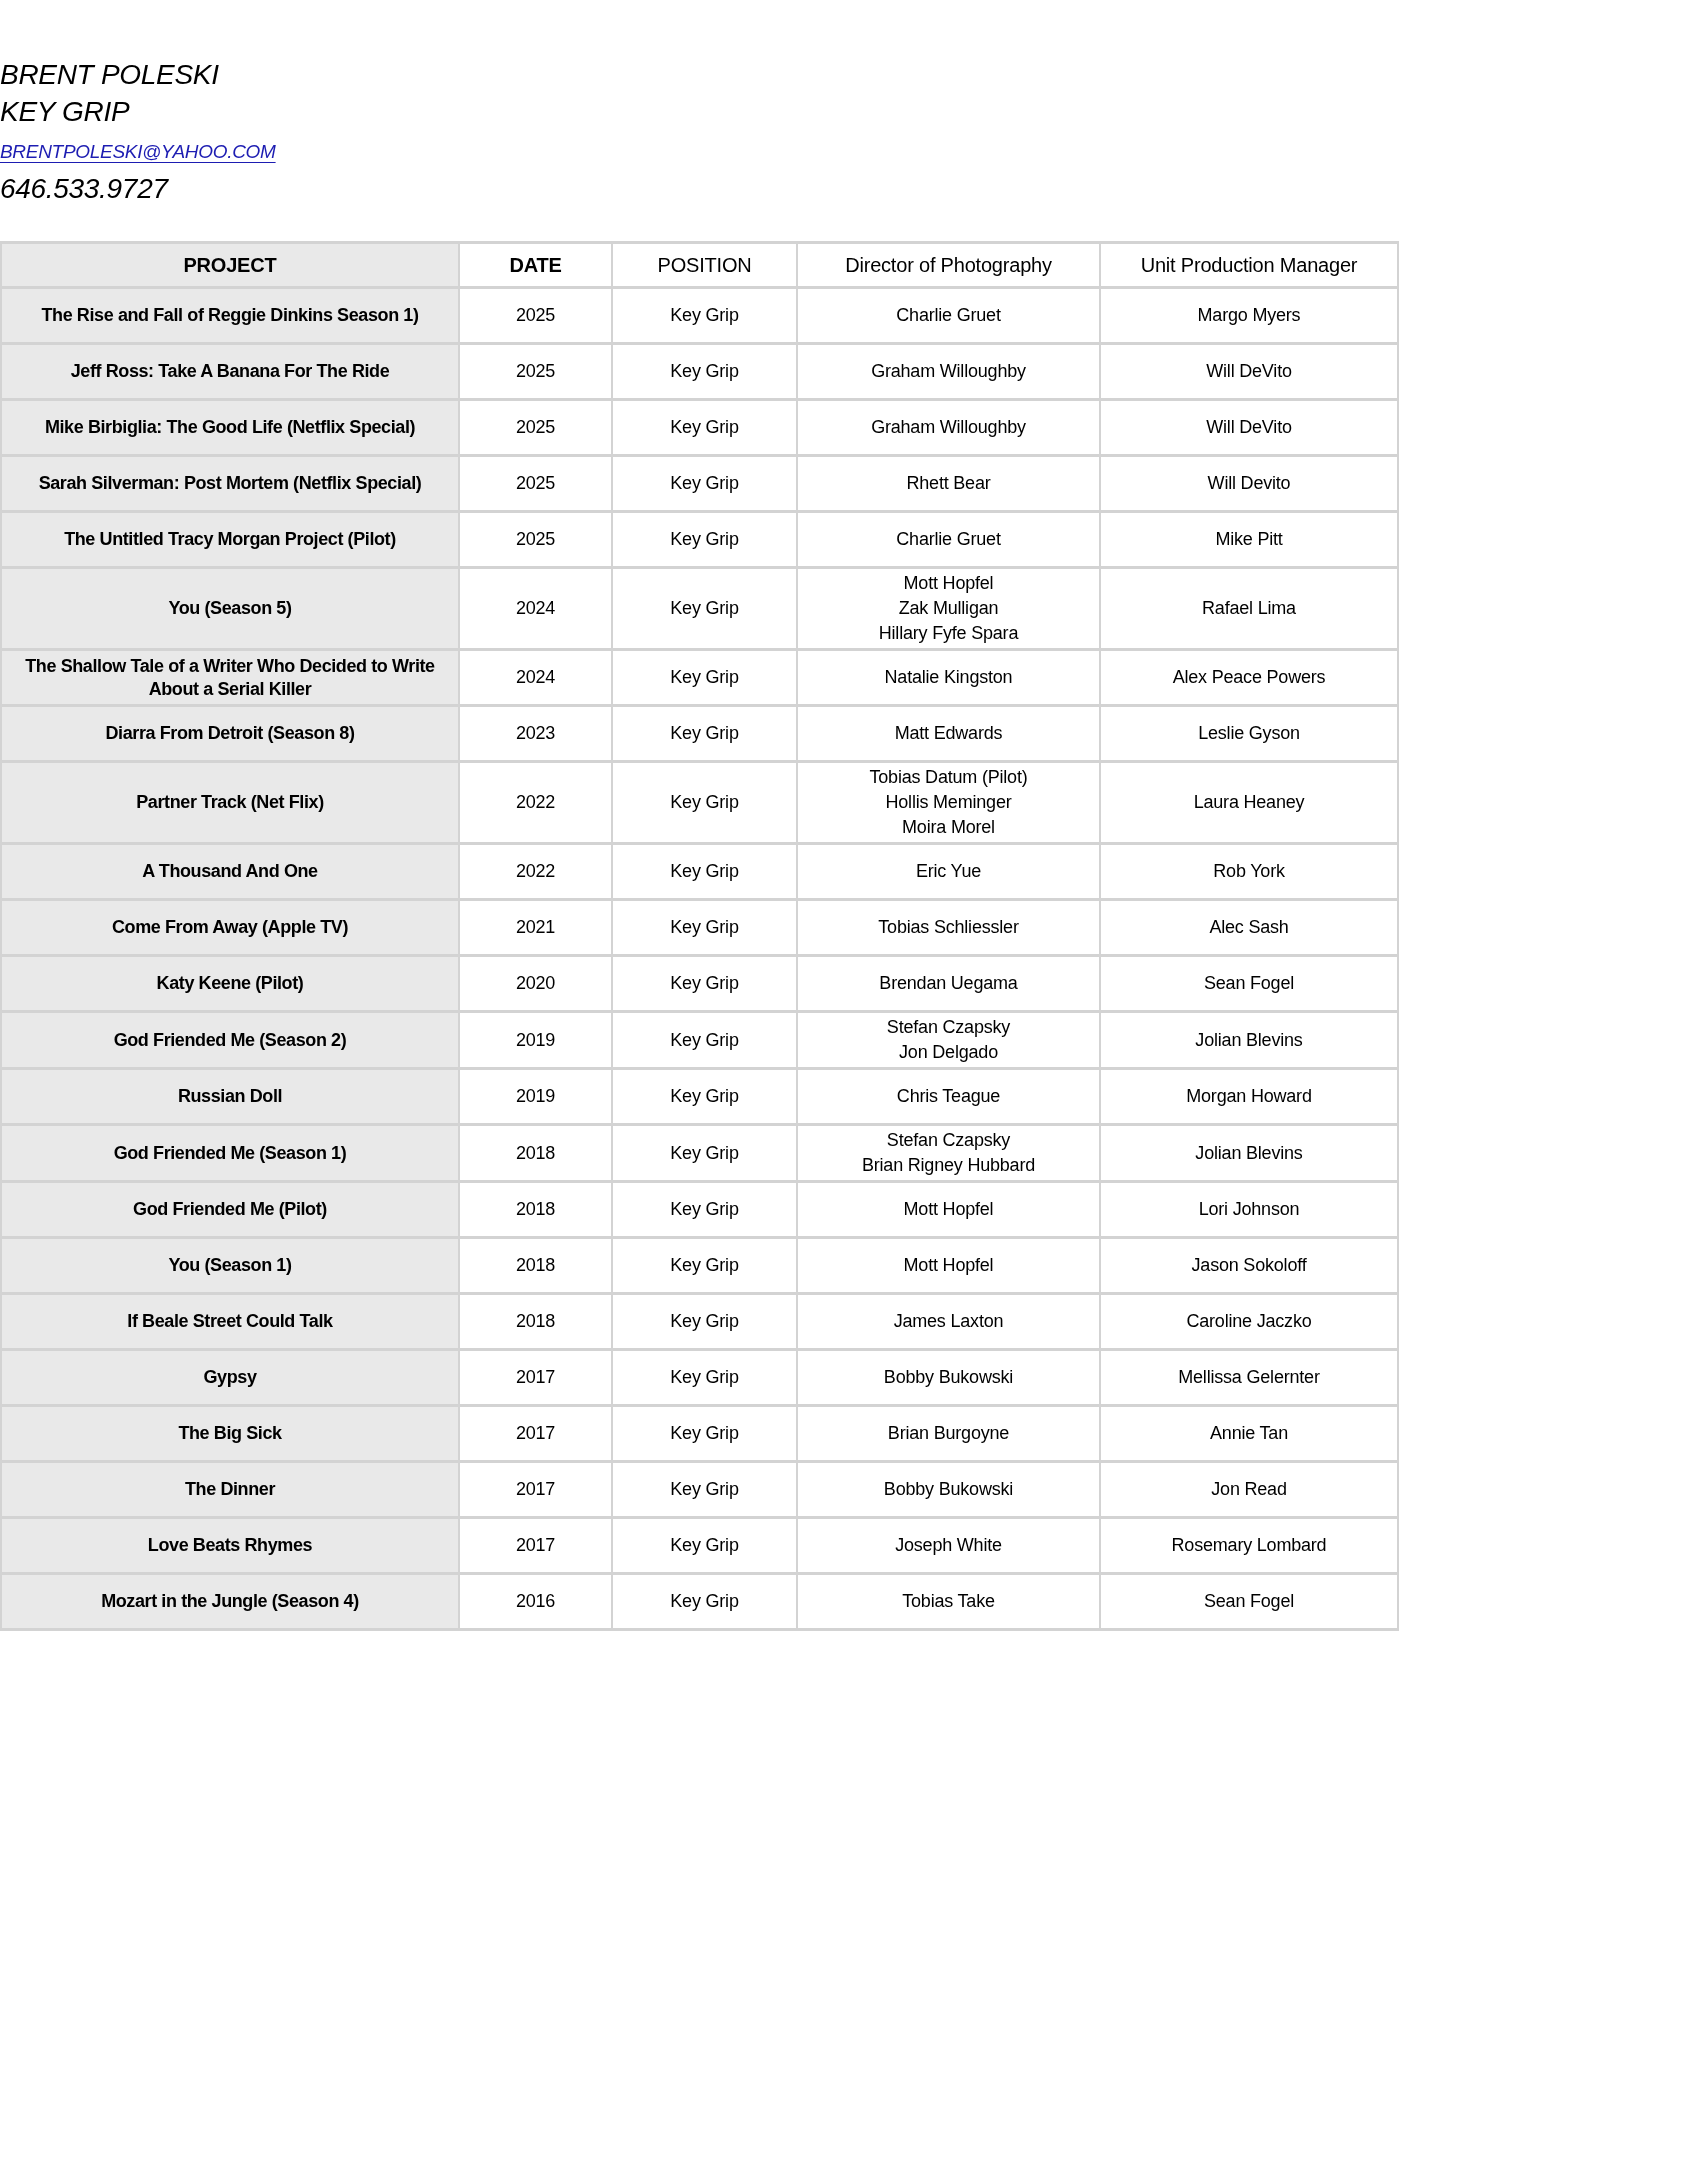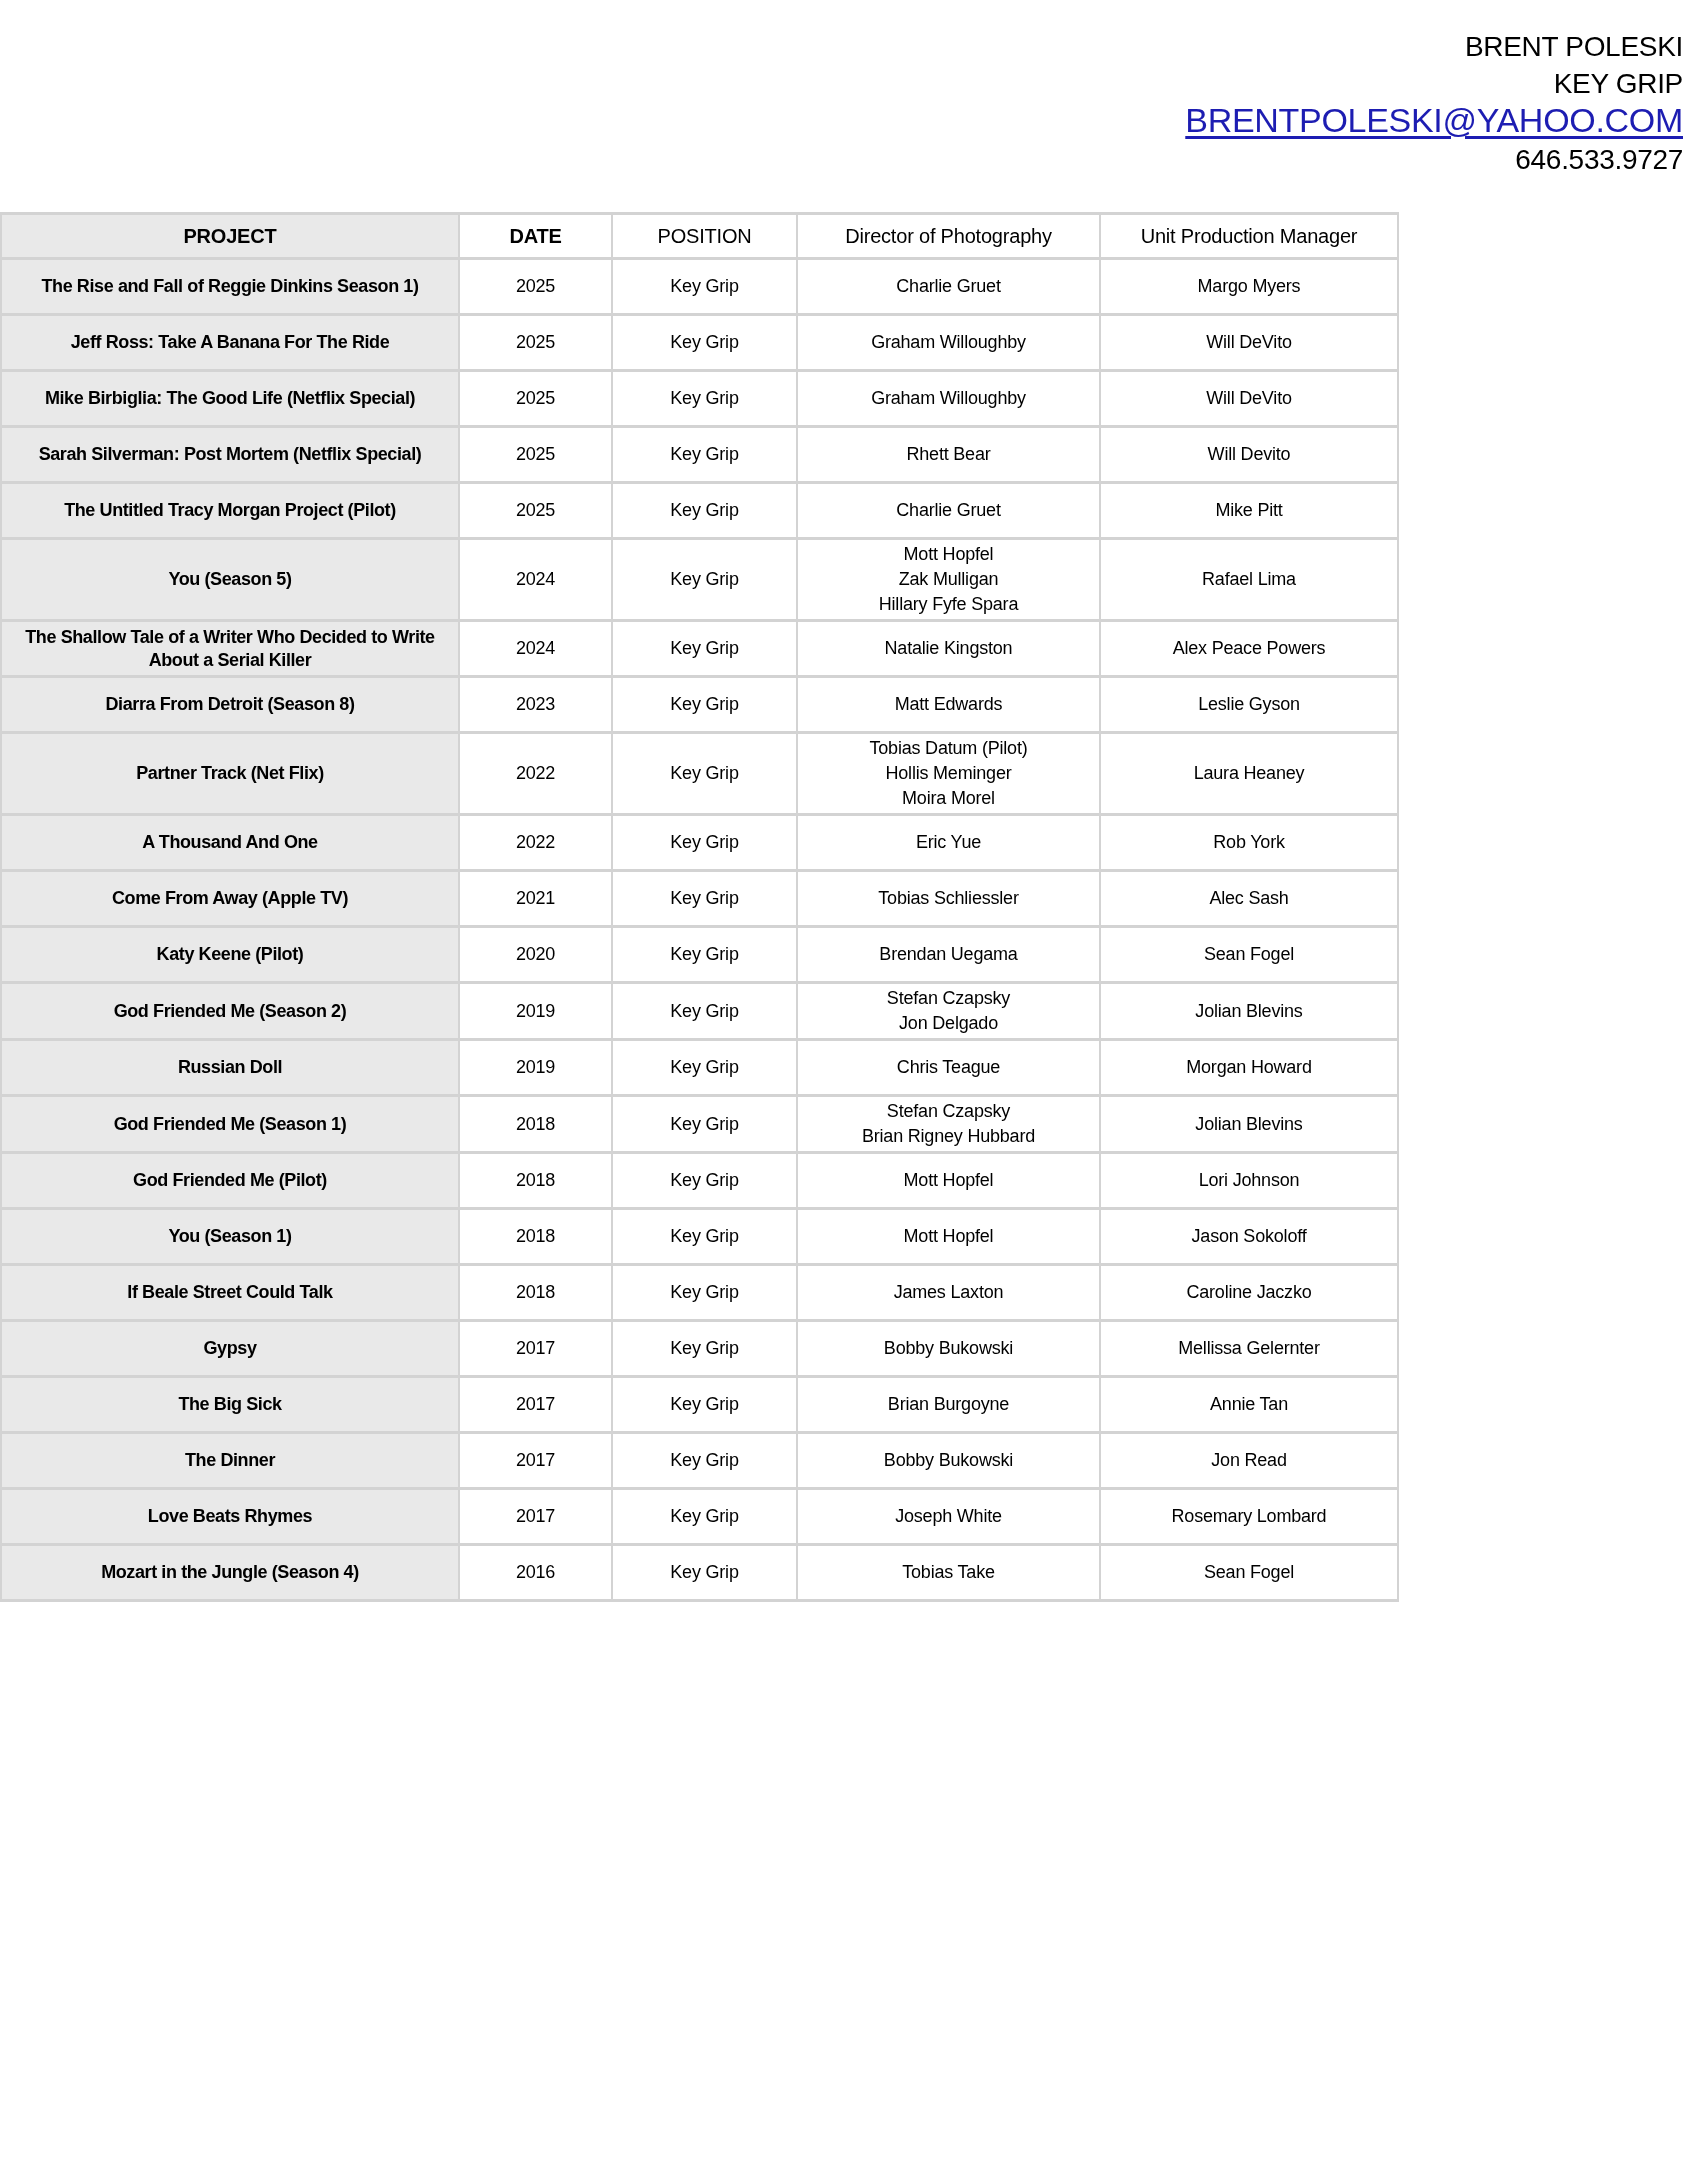--- a/index.html
+++ b/index.html
@@ -11,32 +11,33 @@
     position: relative;
     width: 1683px;
     height: 2178px;
     background: #ffffff;
     font-family: "Liberation Sans", "DejaVu Sans", sans-serif;
     color: #000000;
     overflow: hidden;
   }
   
   .contact-block {
-    padding-top: 28px;
-    text-align: right;
+    padding-top: 56px;
+    text-align: left;
     line-height: 37px;
     font-size: 28px;
     letter-spacing: -0.3px;
+    font-style: italic;
   }
   .contact-line { white-space: nowrap; }
   .email-line a {
     color: #1d1db2;
     text-decoration: underline;
     text-underline-offset: 4px;
-    font-size: 34px;
+    font-size: 19px;
   }
   
   .credits-table {
     margin-top: 34px;
     border-collapse: collapse;
     table-layout: fixed;
     width: 1398px;
     letter-spacing: -0.2px;
   }
   .credits-table th, .credits-table td {

